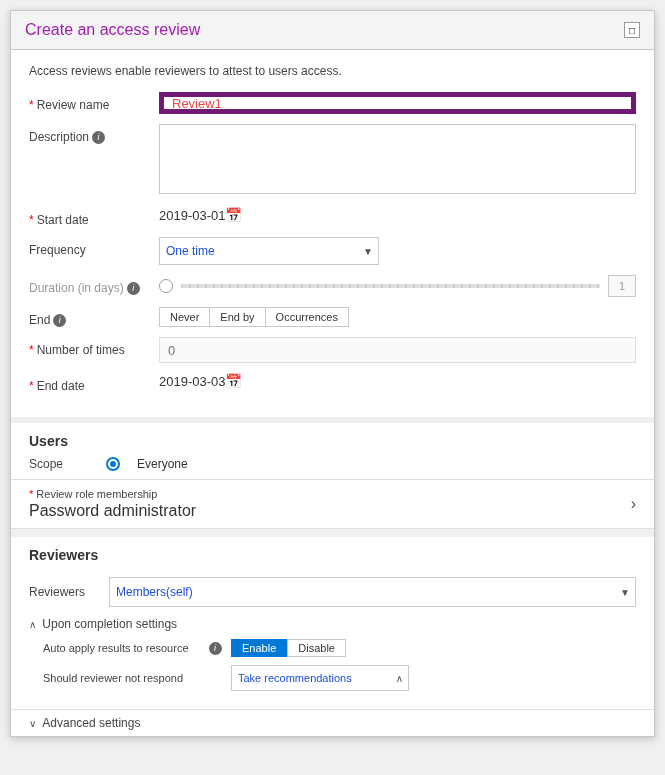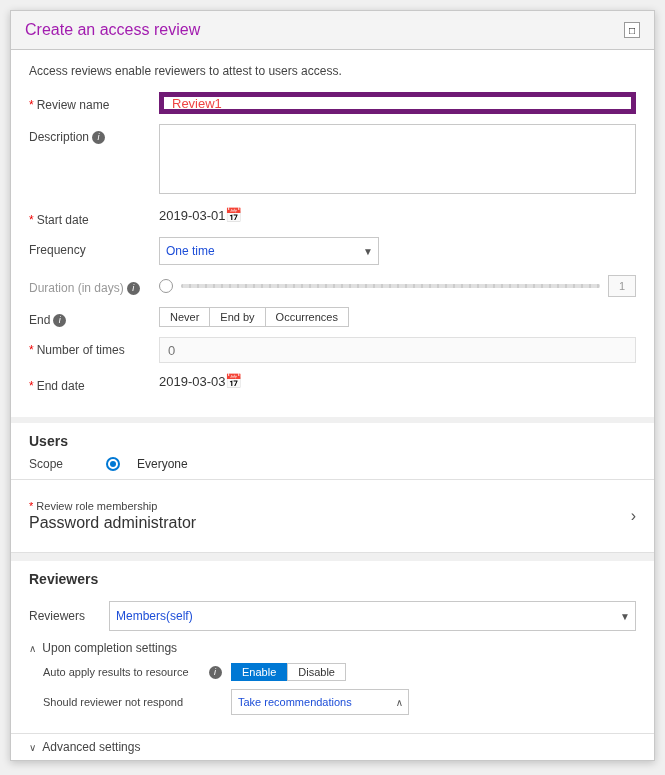--- a/index.html
+++ b/index.html
@@ -246,21 +246,21 @@
       border-radius: 50%;
       background: #0078d4;
     }
     .scope-value {
       font-size: 12px;
       color: #333;
     }
     .role-row {
       display: flex;
       align-items: center;
-      padding: 20px 18px;
+      padding: 8px 18px;
       border-top: 1px solid #e0e0e0;
       border-bottom: 1px solid #e0e0e0;
       justify-content: space-between;
       cursor: pointer;
     }
     .role-content {
       display: flex;
       flex-direction: column;
     }
     .role-label-text {

